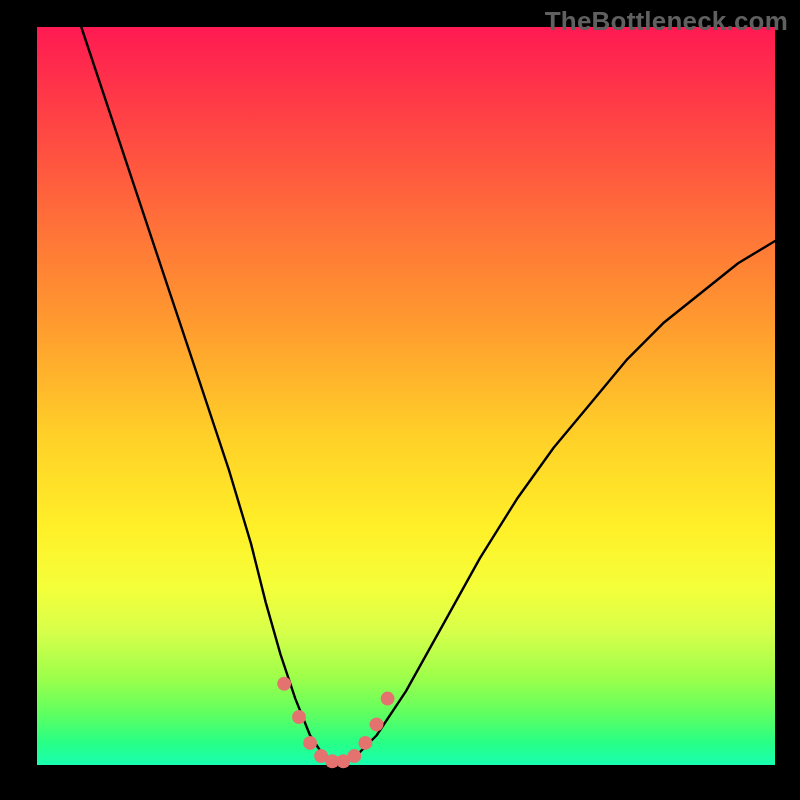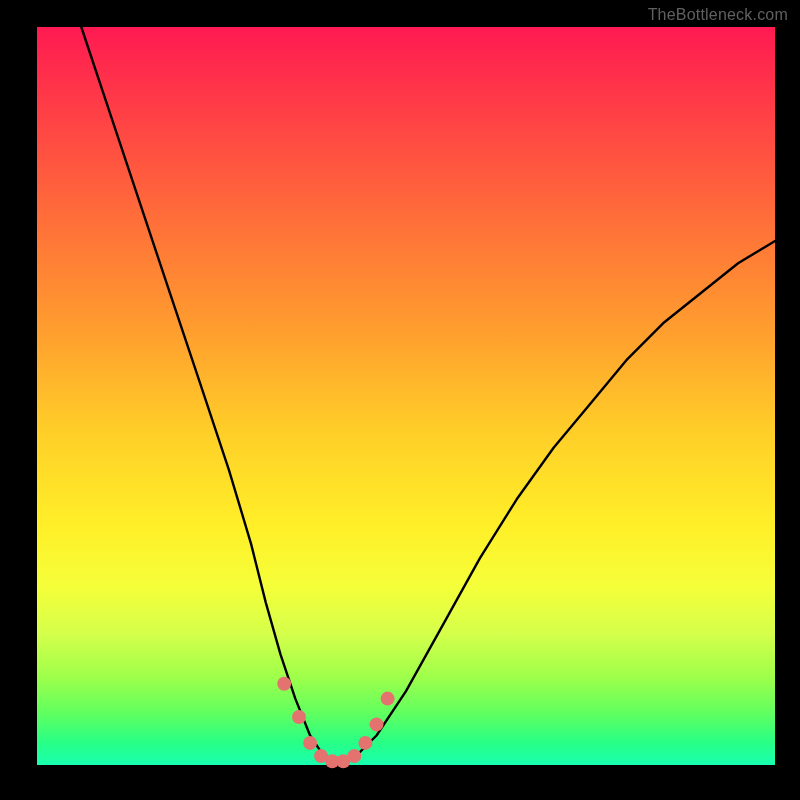--- a/index.html
+++ b/index.html
@@ -40,22 +40,22 @@
       #60ff60 93%,
       #27ff86 97%,
       #18ffb0 100%
     );
   }
   .watermark {
     position: absolute;
     top: 6px;
     right: 12px;
     color: #606060;
-    font-size: 16px;
-    font-weight: 400;
+    font-size: 26px;
+    font-weight: 700;
     letter-spacing: 0.2px;
     user-select: none;
   }
   svg.curve {
     position: absolute;
     left: 0;
     top: 0;
     width: 738px;
     height: 738px;
     overflow: visible;

